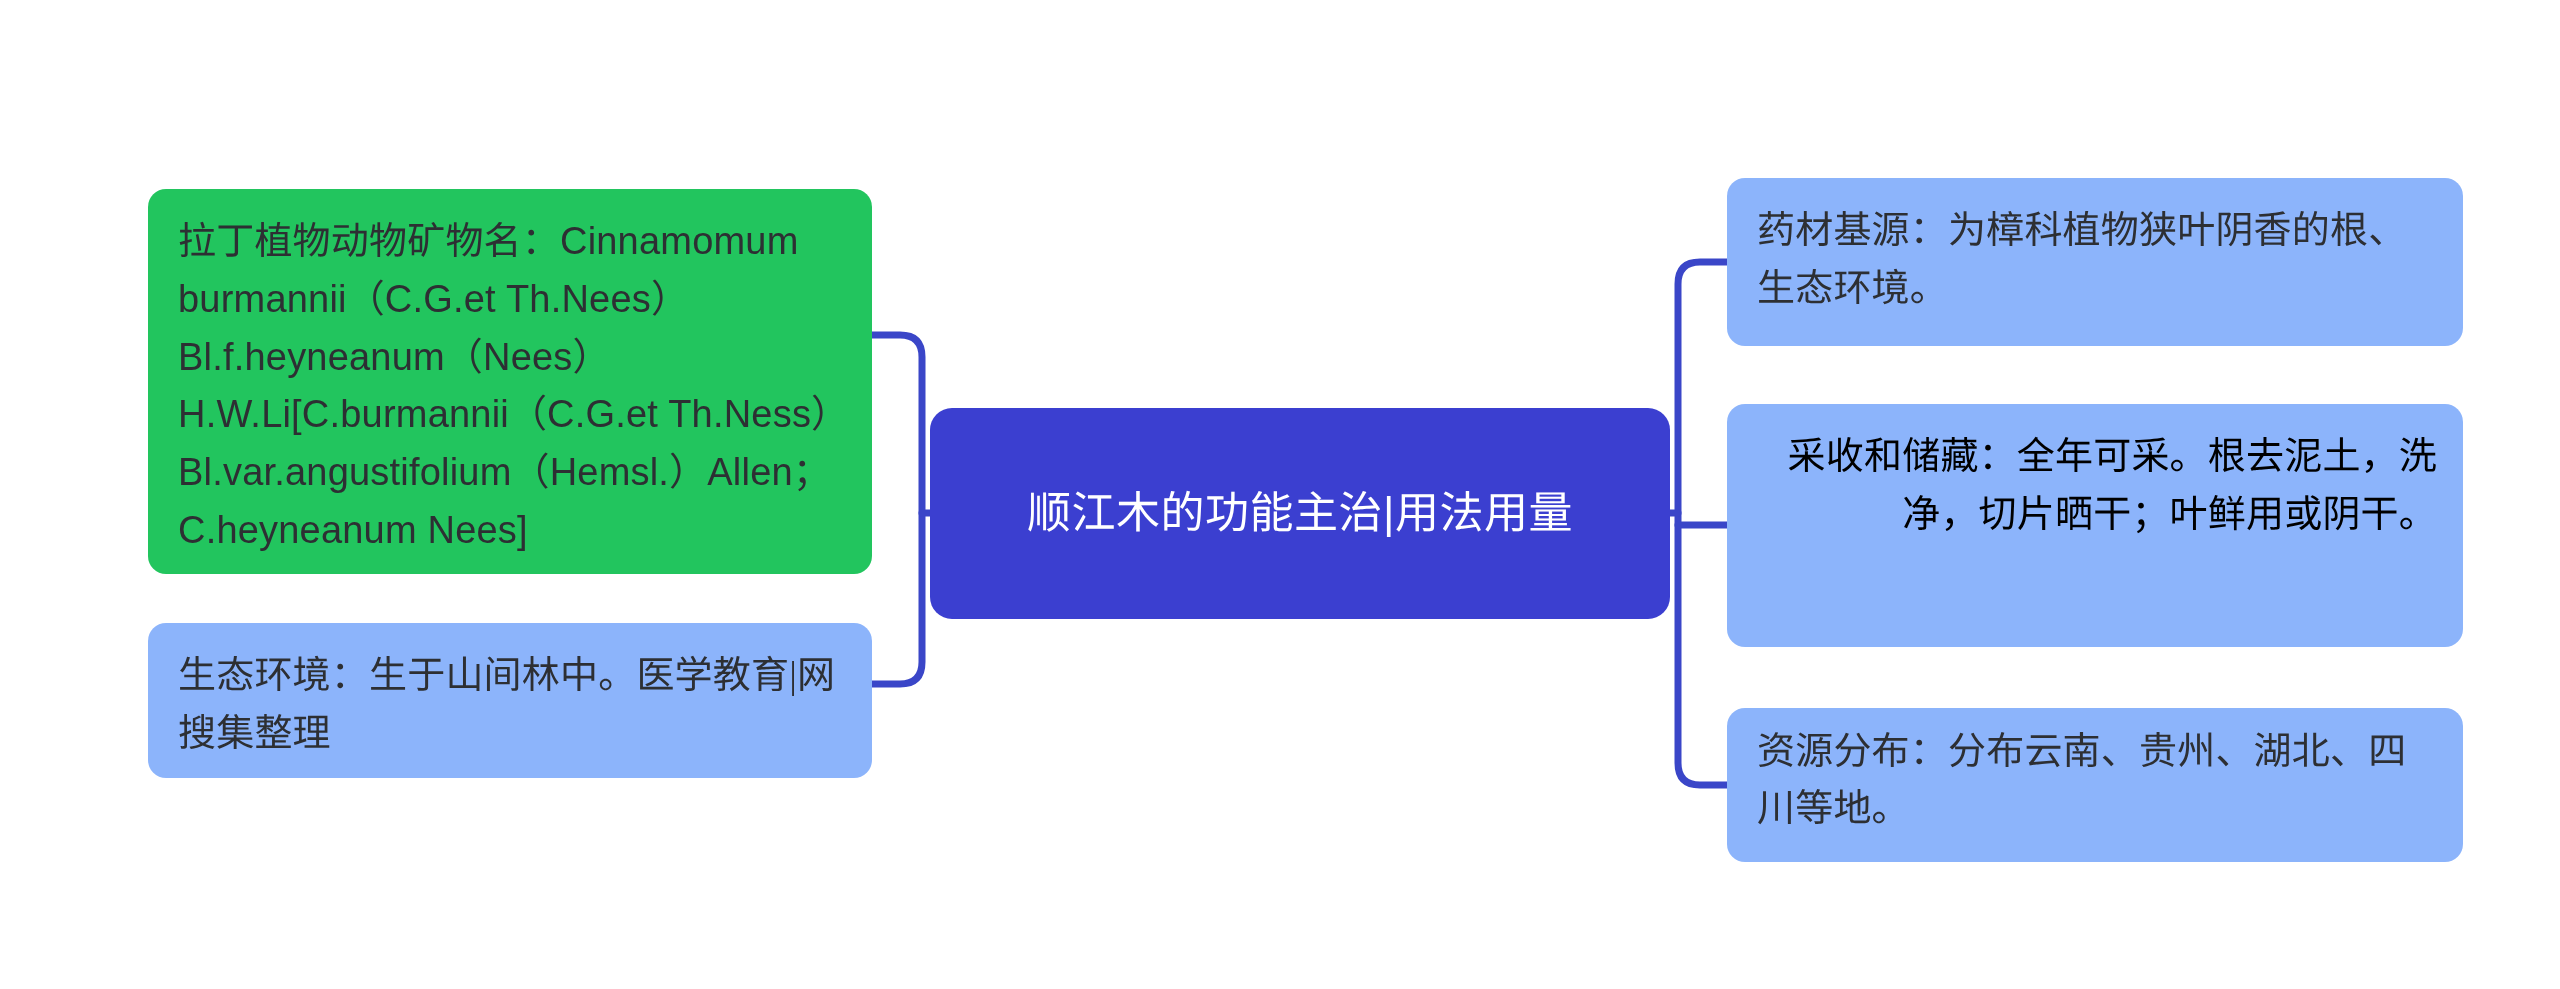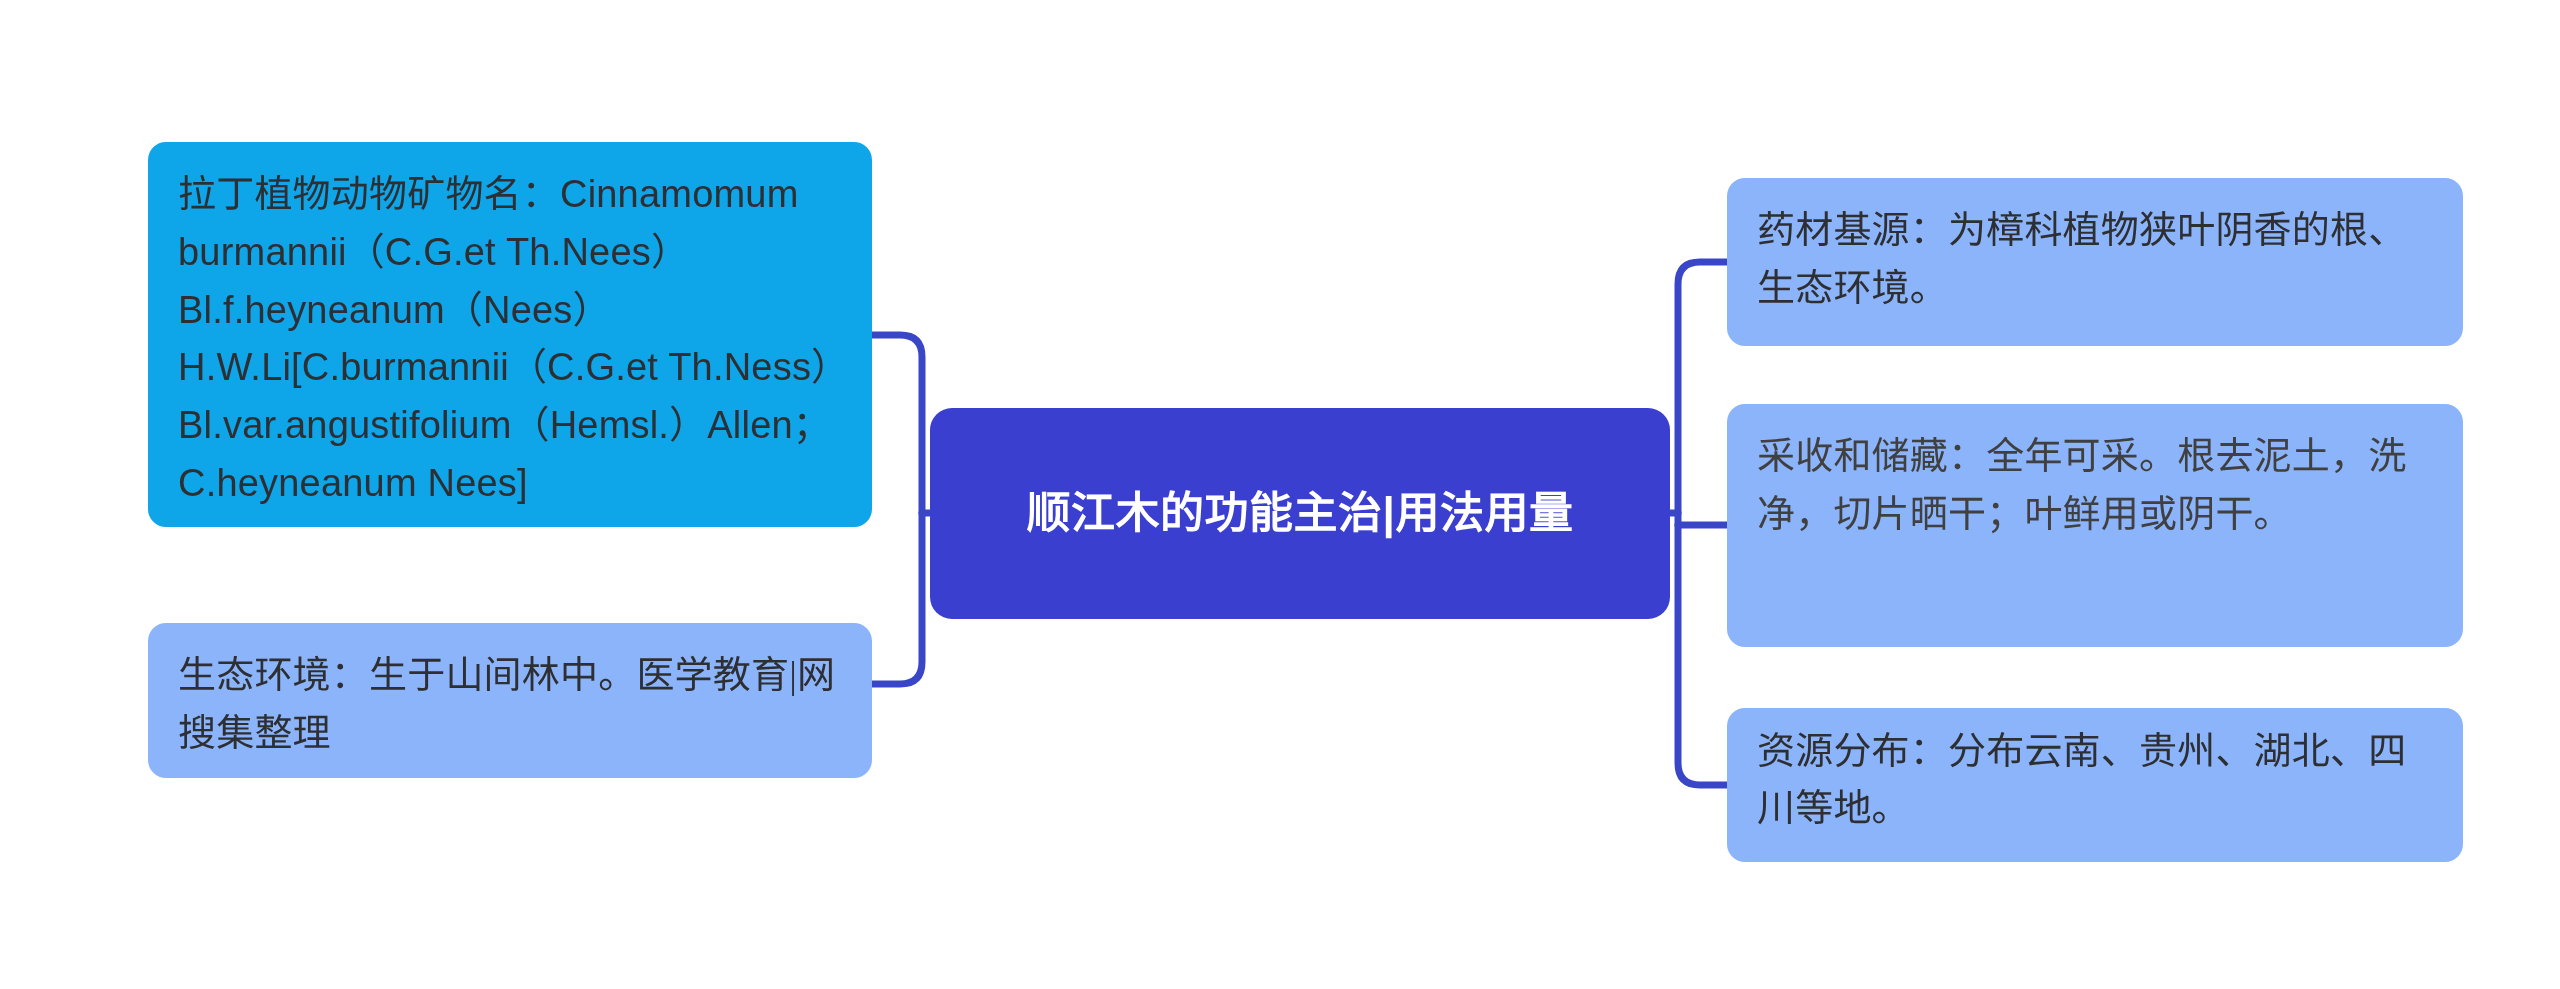--- a/index.html
+++ b/index.html
@@ -47,21 +47,20 @@
     align-items: center;
     justify-content: center;
     padding: 18px 26px;
   }
   .node-root .node-text {
     color: #ffffff;
     font-size: 44px;
     line-height: 1.42;
     text-align: center;
     letter-spacing: 0.5px;
-    font-weight: bold;
   }
   
   .node-branch {
     background: #8CB4FB;
     padding: 24px 26px 24px 30px;
   }
   .node-branch .node-text {
     color: #2d2f33;
     font-size: 38px;
     line-height: 1.52;
@@ -86,37 +85,37 @@
 
       <path d="M 872 335 L 900 335 Q 922 335 922 357 L 922 662 Q 922 684 900 684 L 872 684"></path>
       <path d="M 922 513 L 930 513"></path>
 
       <path d="M 1727 262 L 1700 262 Q 1678 262 1678 284 L 1678 763 Q 1678 785 1700 785 L 1727 785"></path>
       <path d="M 1678 525 L 1727 525"></path>
       <path d="M 1670 513 L 1678 513"></path>
     </g>
   </svg>
 
-  <div class="node node-branch" id="node-latin-name" style="background: #0ea5e9;">
+  <div class="node node-branch" id="node-latin-name" style="background: #22c55e; margin-top: 47px;">
     <span class="node-text" style="color: rgb(45, 47, 51);">拉丁植物动物矿物名：Cinnamomum burmannii（C.G.et Th.Nees）Bl.f.heyneanum（Nees）H.W.Li[C.burmannii（C.G.et Th.Ness）Bl.var.angustifolium（Hemsl.）Allen；C.heyneanum Nees]</span>
   </div>
 
   <div class="node node-branch" id="node-ecology" style="background: rgb(140, 180, 251);">
     <span class="node-text" style="color: rgb(45, 47, 51); font-family: Liberation Serif, serif;">生态环境：生于山间林中。医学教育|网搜集整理</span>
   </div>
 
   <div class="node node-root" id="node-root-topic" style="background: rgb(59, 63, 208);">
     <span class="node-text" style="color: rgb(255, 255, 255);">顺江木的功能主治|用法用量</span>
   </div>
 
   <div class="node node-branch" id="node-source" style="background: rgb(140, 180, 251);">
     <span class="node-text" style="color: rgb(45, 47, 51);">药材基源：为樟科植物狭叶阴香的根、生态环境。</span>
   </div>
 
   <div class="node node-branch" id="node-harvest" style="background: rgb(140, 180, 251);">
-    <span class="node-text" style="color: #404040;">采收和储藏：全年可采。根去泥土，洗净，切片晒干；叶鲜用或阴干。</span>
+    <span class="node-text" style="color: #000000; text-align: right;">采收和储藏：全年可采。根去泥土，洗净，切片晒干；叶鲜用或阴干。</span>
   </div>
 
   <div class="node node-branch" id="node-distribution" style="background: rgb(140, 180, 251);">
     <span class="node-text" style="color: rgb(45, 47, 51);">资源分布：分布云南、贵州、湖北、四川等地。</span>
   </div>
 
 </div>
 
 </body></html>

